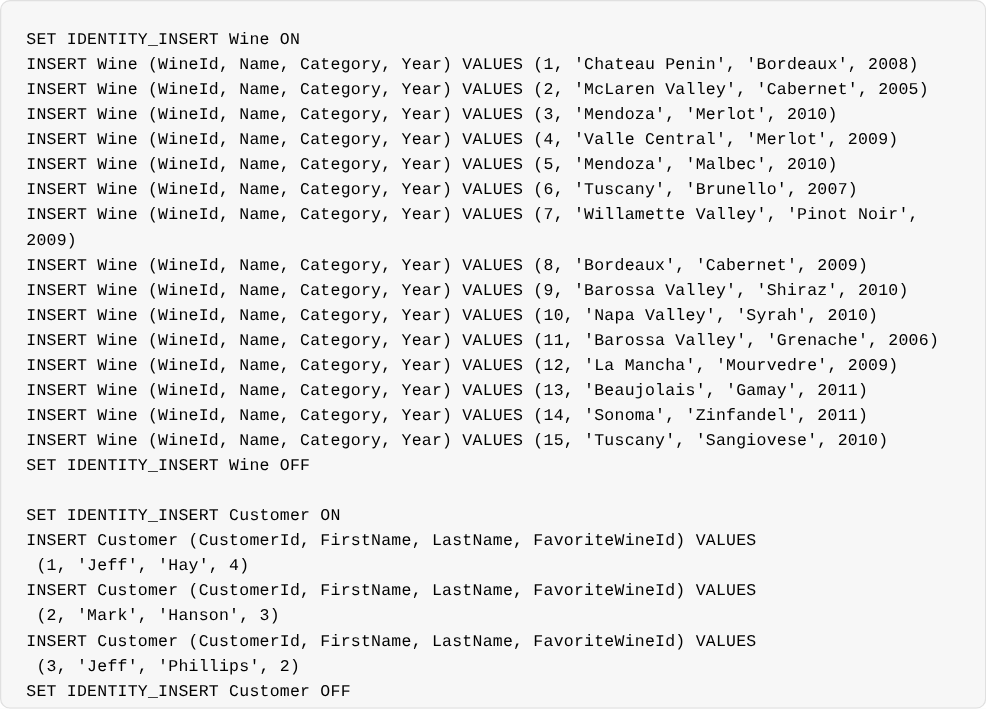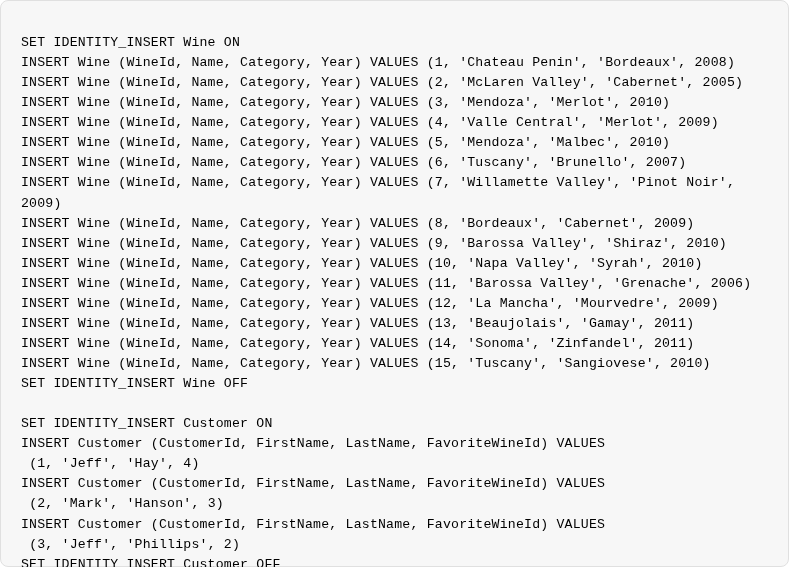--- a/index.html
+++ b/index.html
@@ -12,21 +12,21 @@
     width: 789px;
     height: 567px;
     overflow: hidden;
   }
   .code-block {
     width: 789px;
     height: 567px;
     background: #f7f7f7;
     border: 1px solid #e0e0e0;
     border-radius: 8px;
-    padding: 32px 20px;
+    padding: 21px 20px;
     font-family: 'Consolas', 'Monaco', 'Courier New', monospace;
     font-size: 13.2px;
     line-height: 1.52;
     color: #000000;
     white-space: pre-wrap;
     word-wrap: break-word;
     letter-spacing: 0.2px;
   }
 </style>
 </head>

